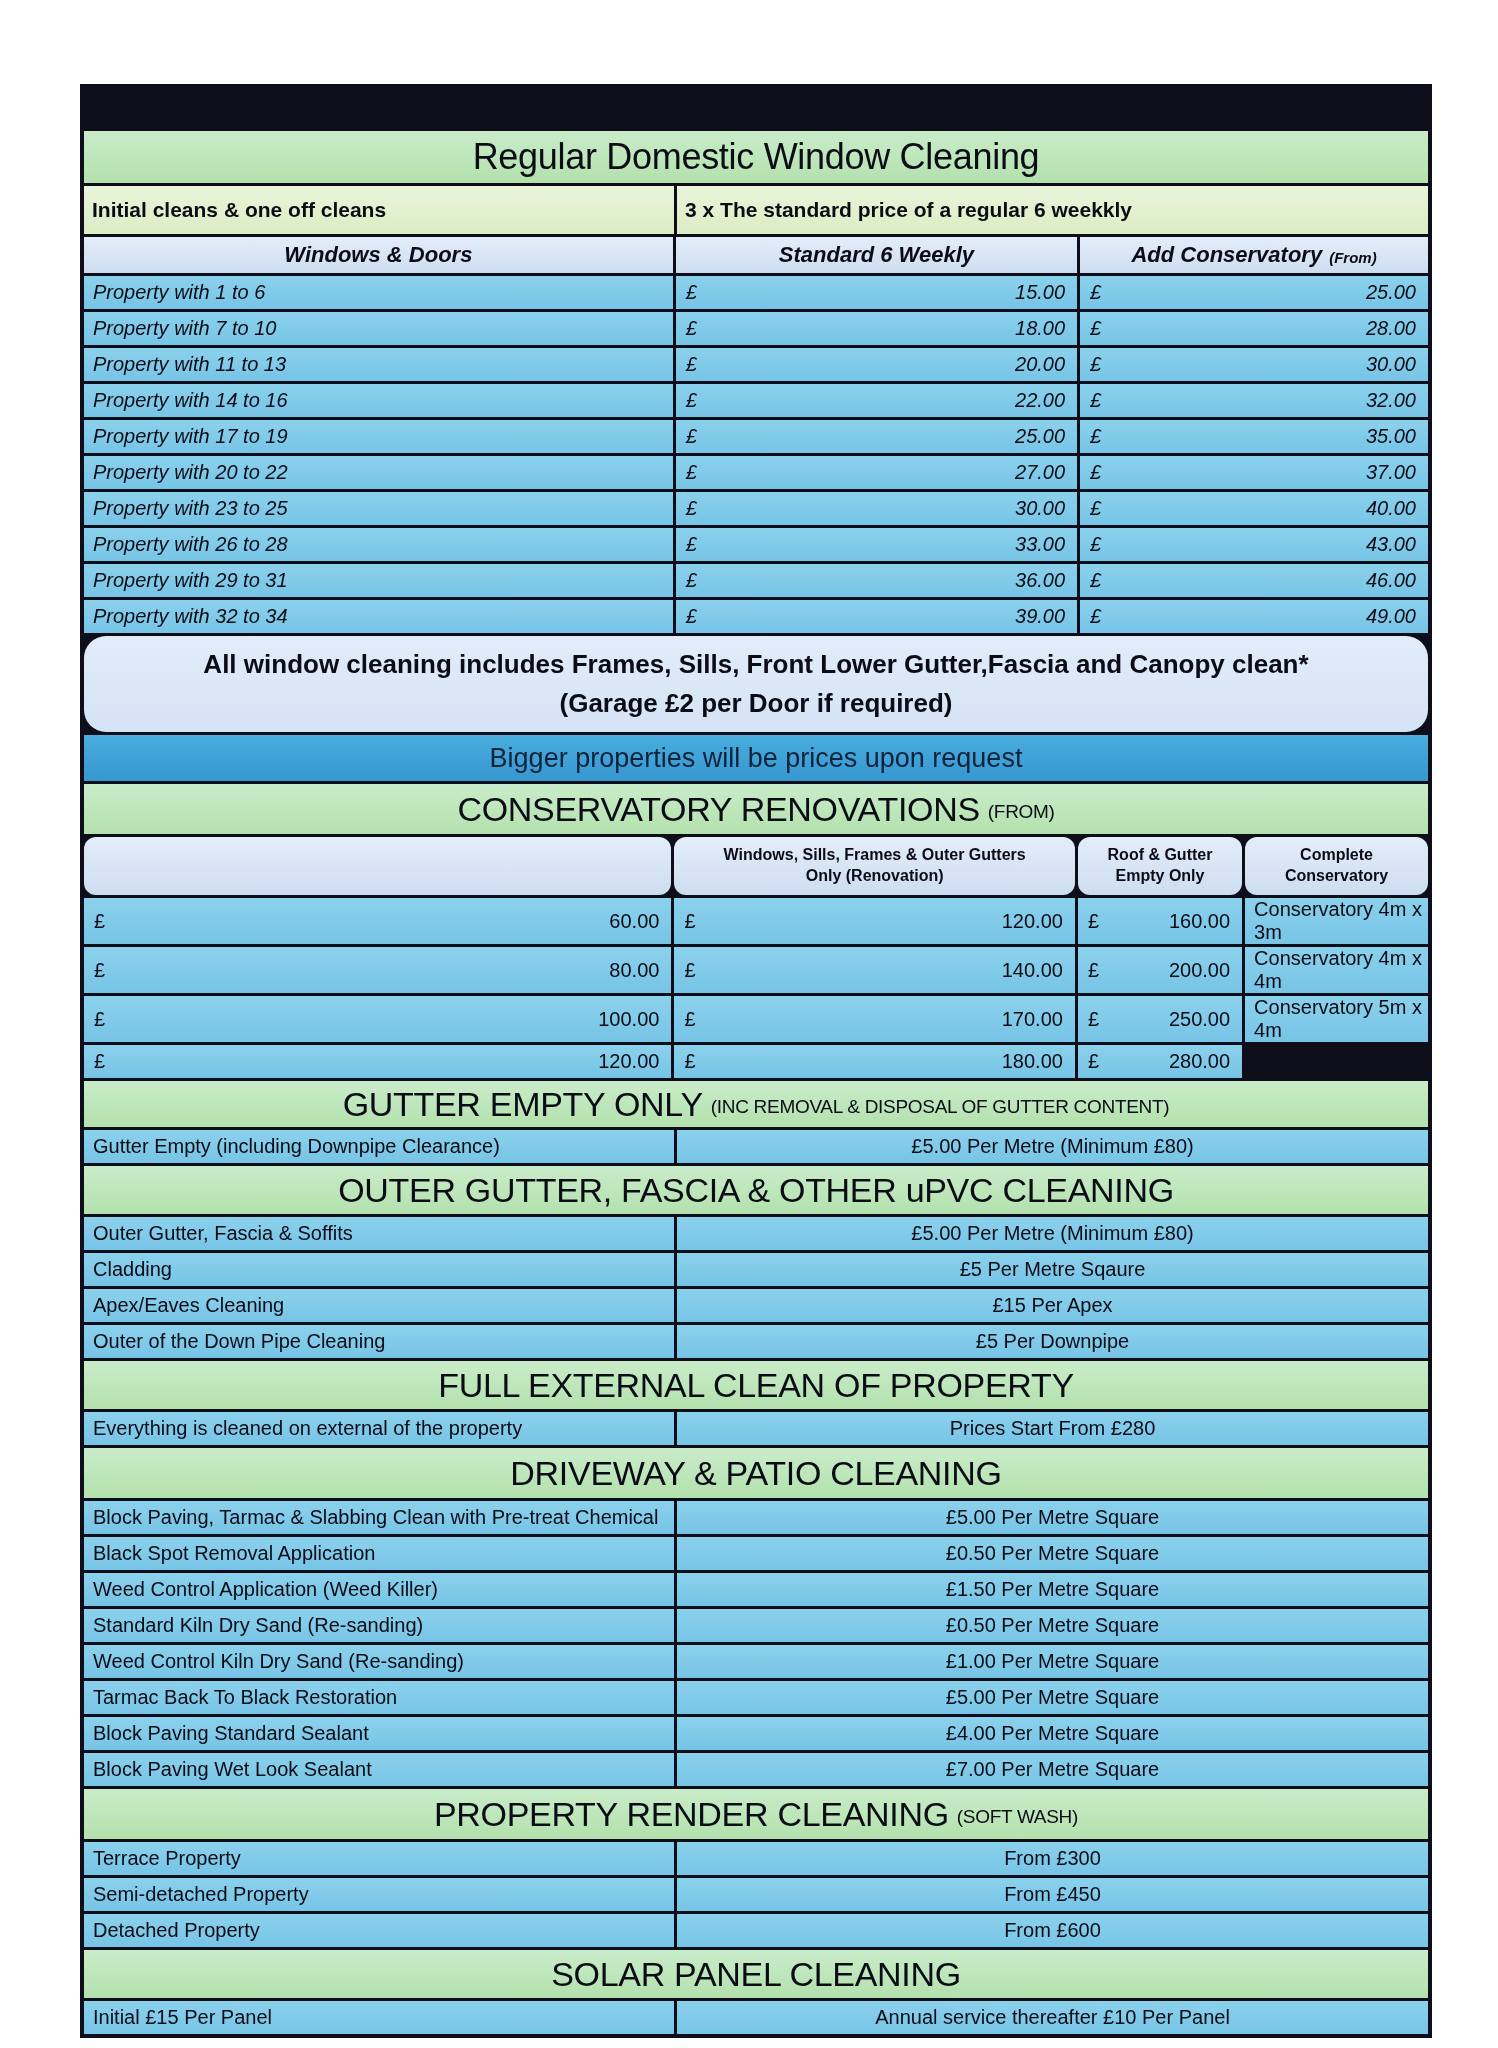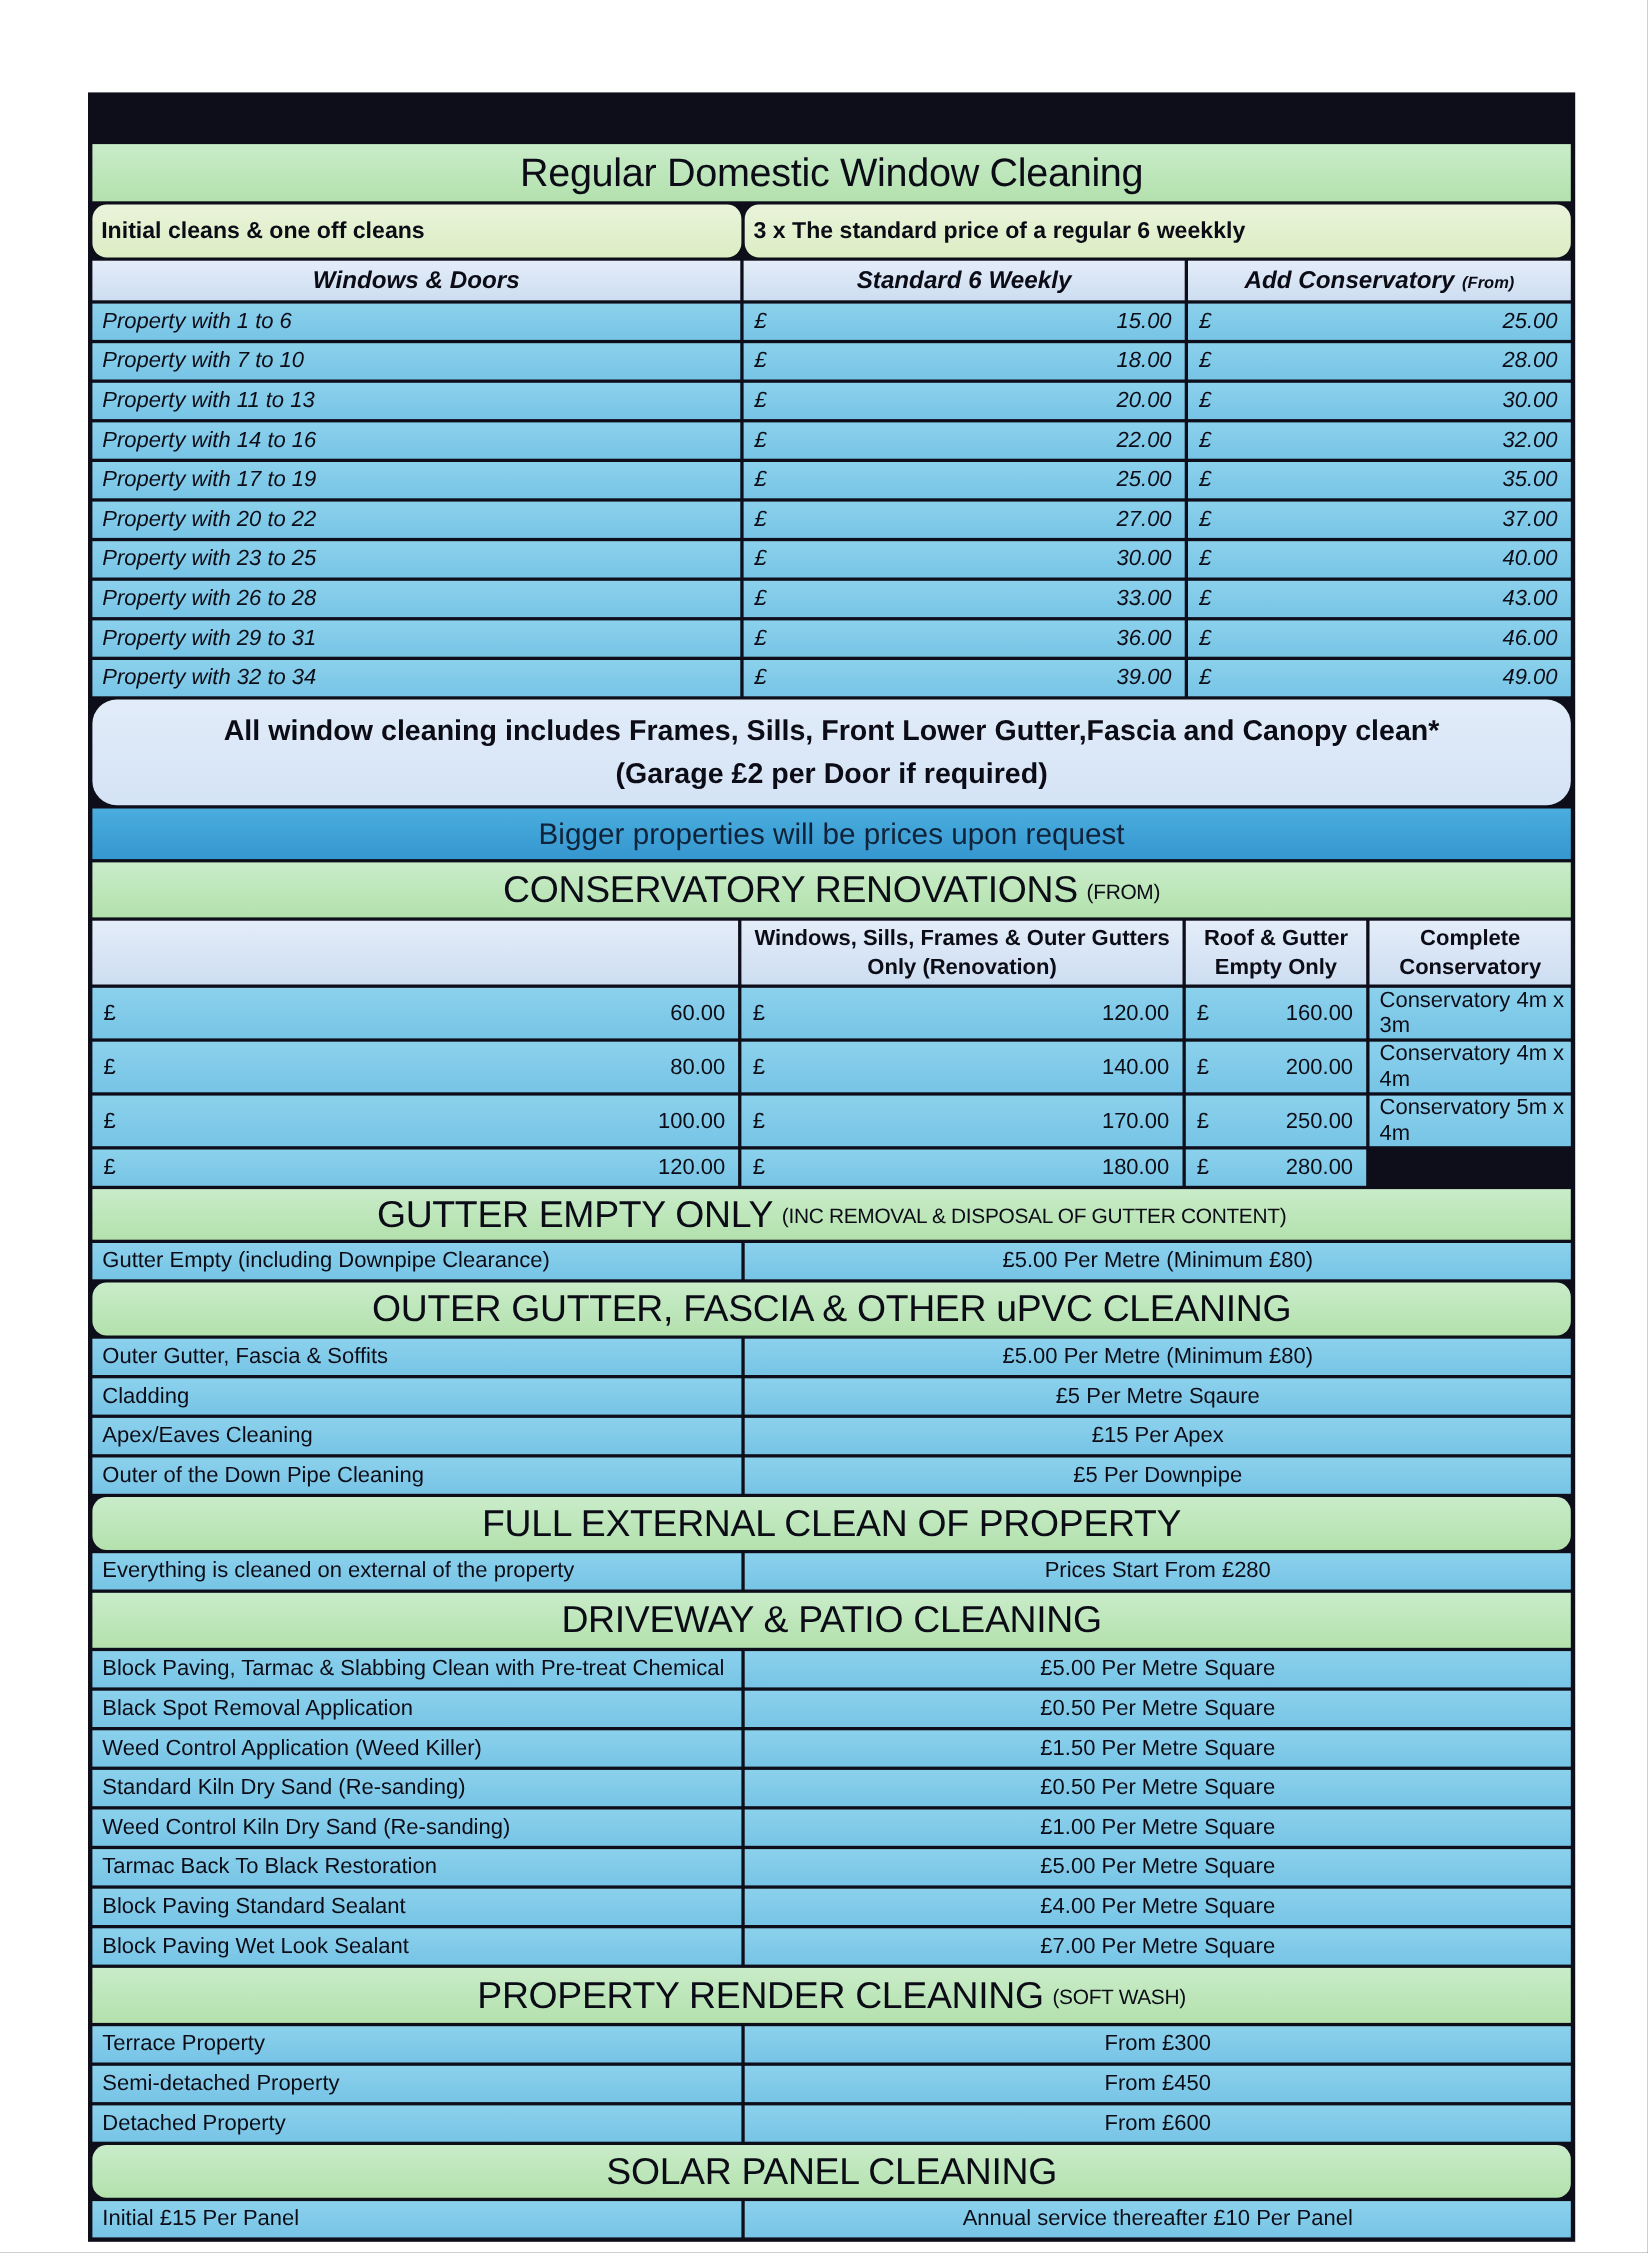--- a/index.html
+++ b/index.html
@@ -41,22 +41,22 @@
     background:linear-gradient(180deg,#e2ecf9 0%,#d4e3f5 100%);
     min-height:96px;display:flex;flex-direction:column;align-items:center;justify-content:center;
     font-weight:bold;font-size:26px;line-height:1.5;text-align:center;border-radius:22px;
   }
   .bannerband{
     background:linear-gradient(180deg,#4aadde 0%,#3597cf 100%);
     min-height:46px;display:flex;align-items:center;justify-content:center;
     font-size:27px;color:#10233a;
   }
   .subheadcell{font-weight:bold;font-size:21px;padding-left:8px;}
-  .conshead{font-size:20px;line-height:1.3;flex-direction:column;justify-content:center;min-height:58px;}
-  .h46{min-height:46px;} .h48{min-height:48px;border-radius:13px;} .h50{min-height:50px;align-items:center;}
+  .conshead{font-size:16px;line-height:1.3;flex-direction:column;justify-content:center;min-height:58px;border-radius:12px;}
+  .h46{min-height:46px;} .h48{min-height:48px;} .h50{min-height:50px;align-items:center;}
   .h36{min-height:36px;}
   .suffix-sm{font-size:15px;margin-left:7px;padding-top:4px;font-weight:bold;}
 </style>
 </head>
 <body>
 
 <div class="sheet">
 
   <div class="greenband titleband">
     <span>Regular Domestic Window Cleaning</span>

